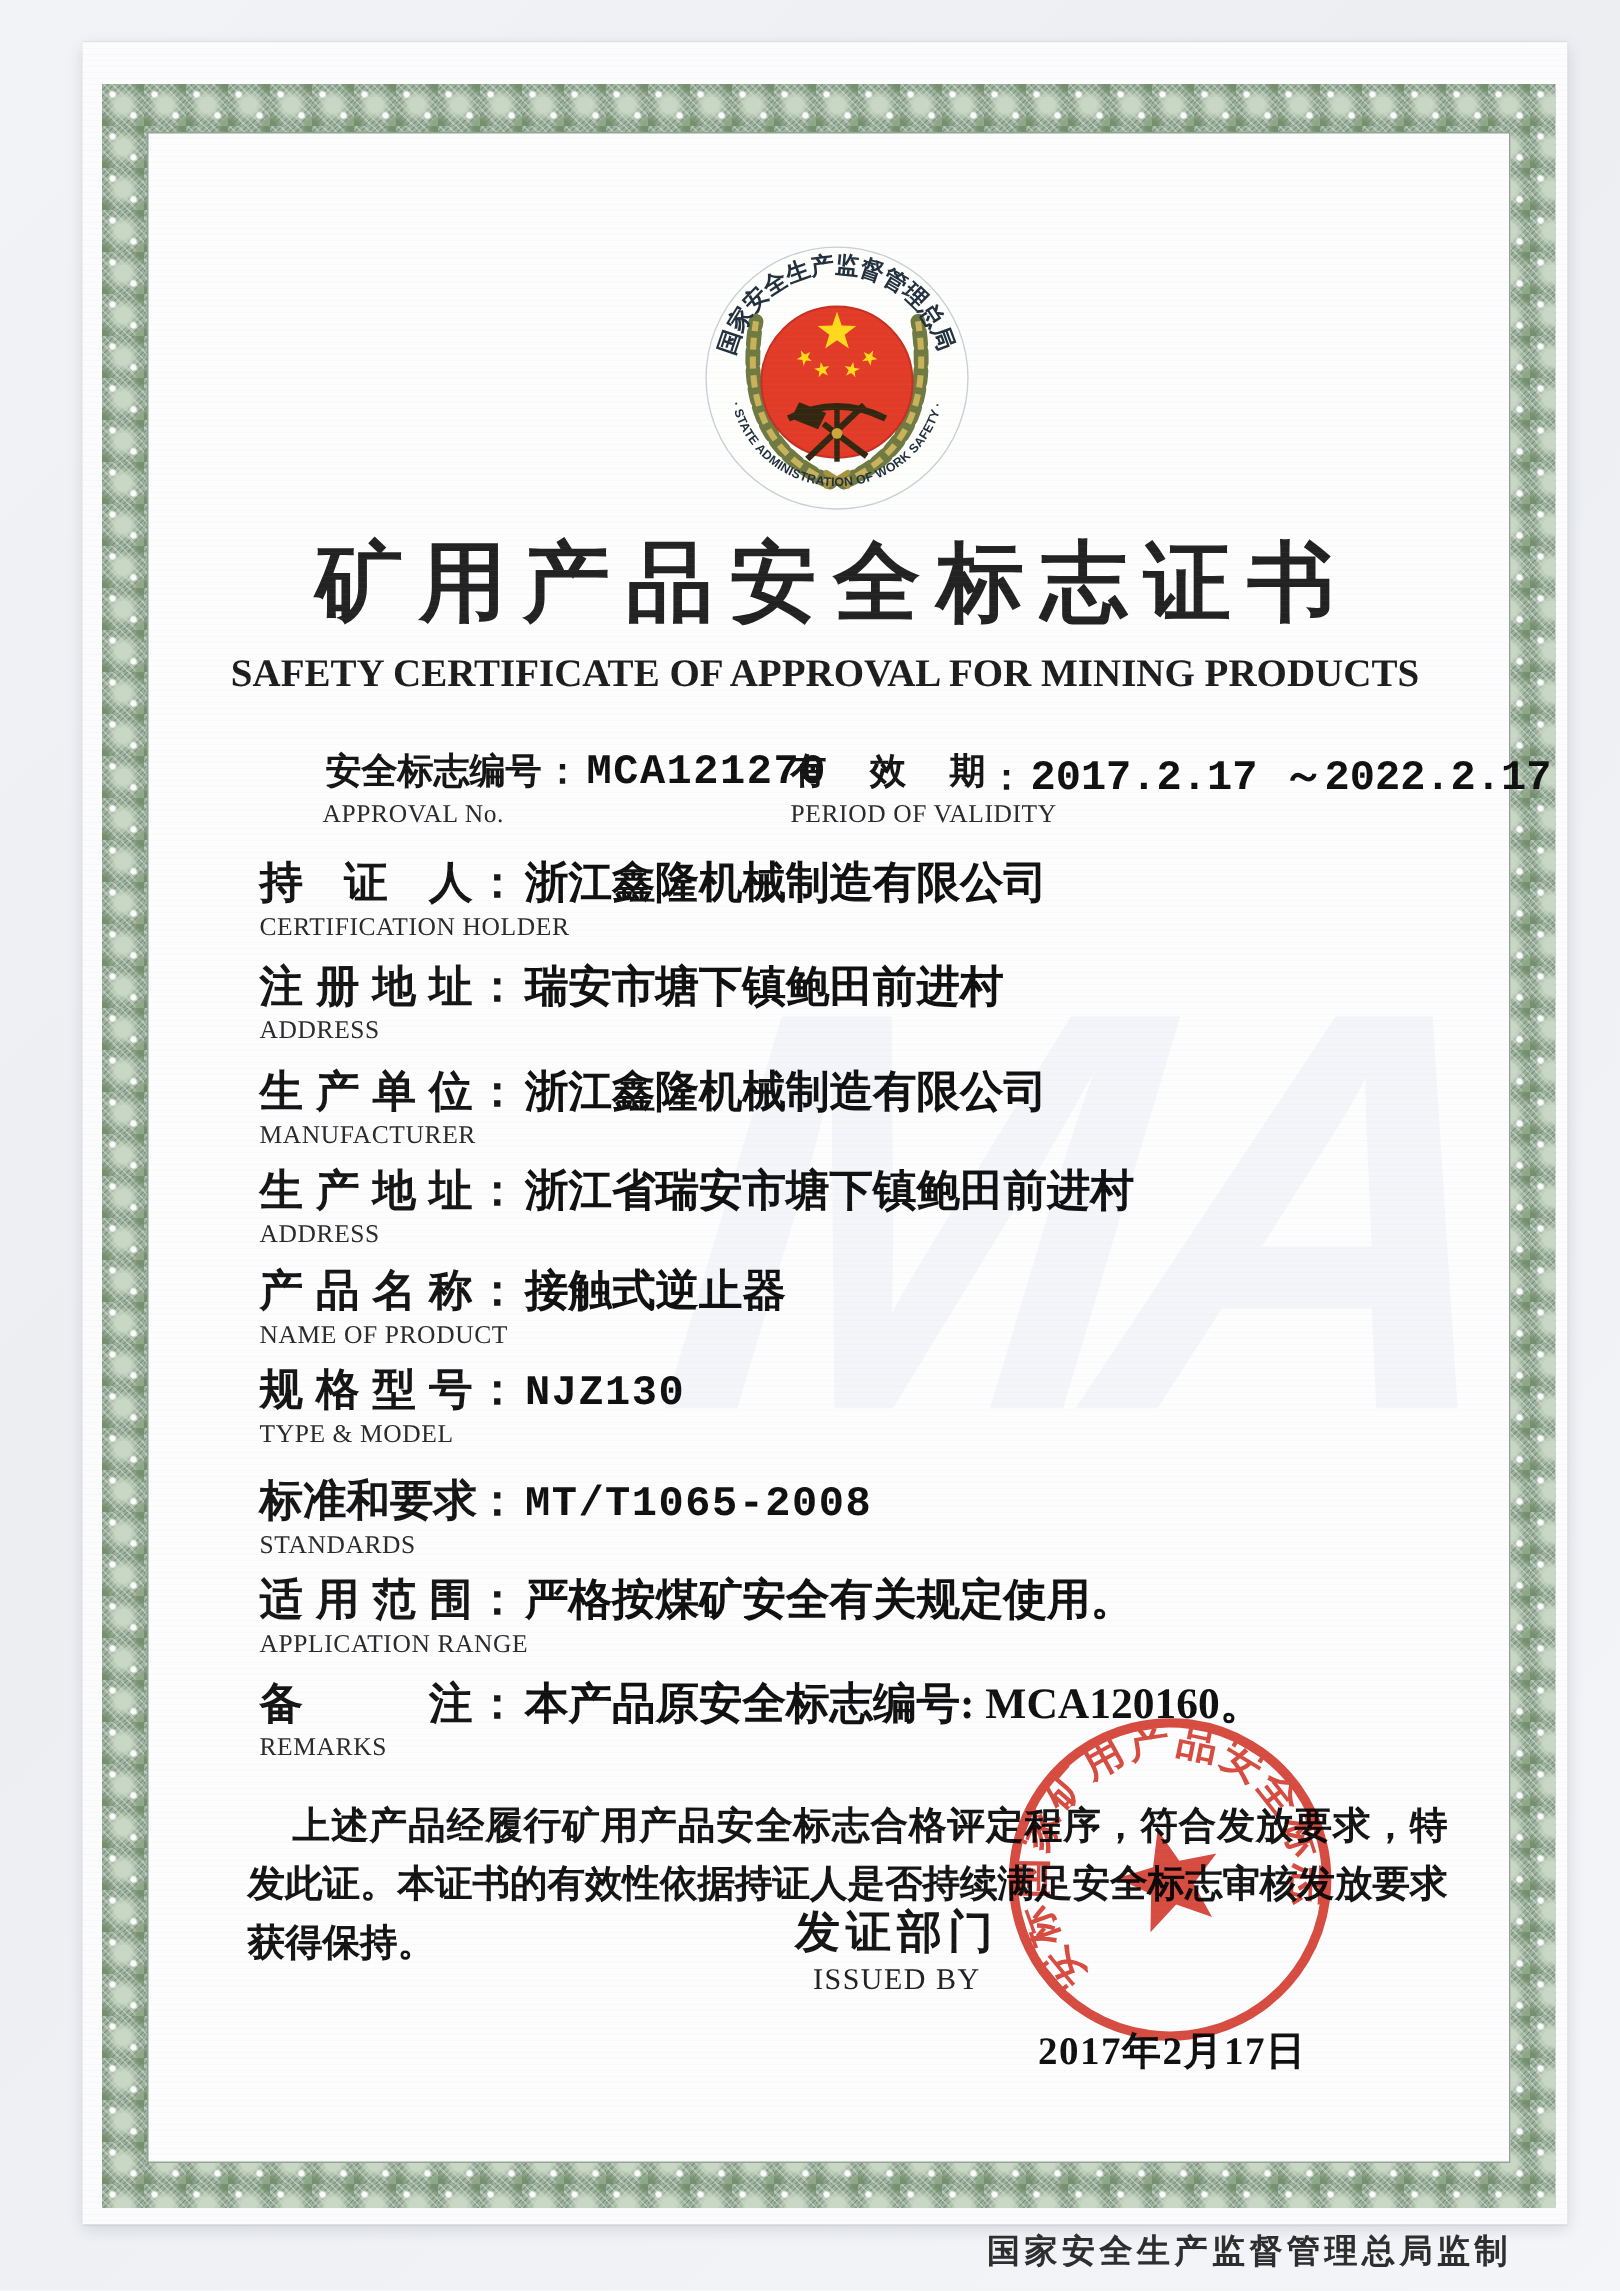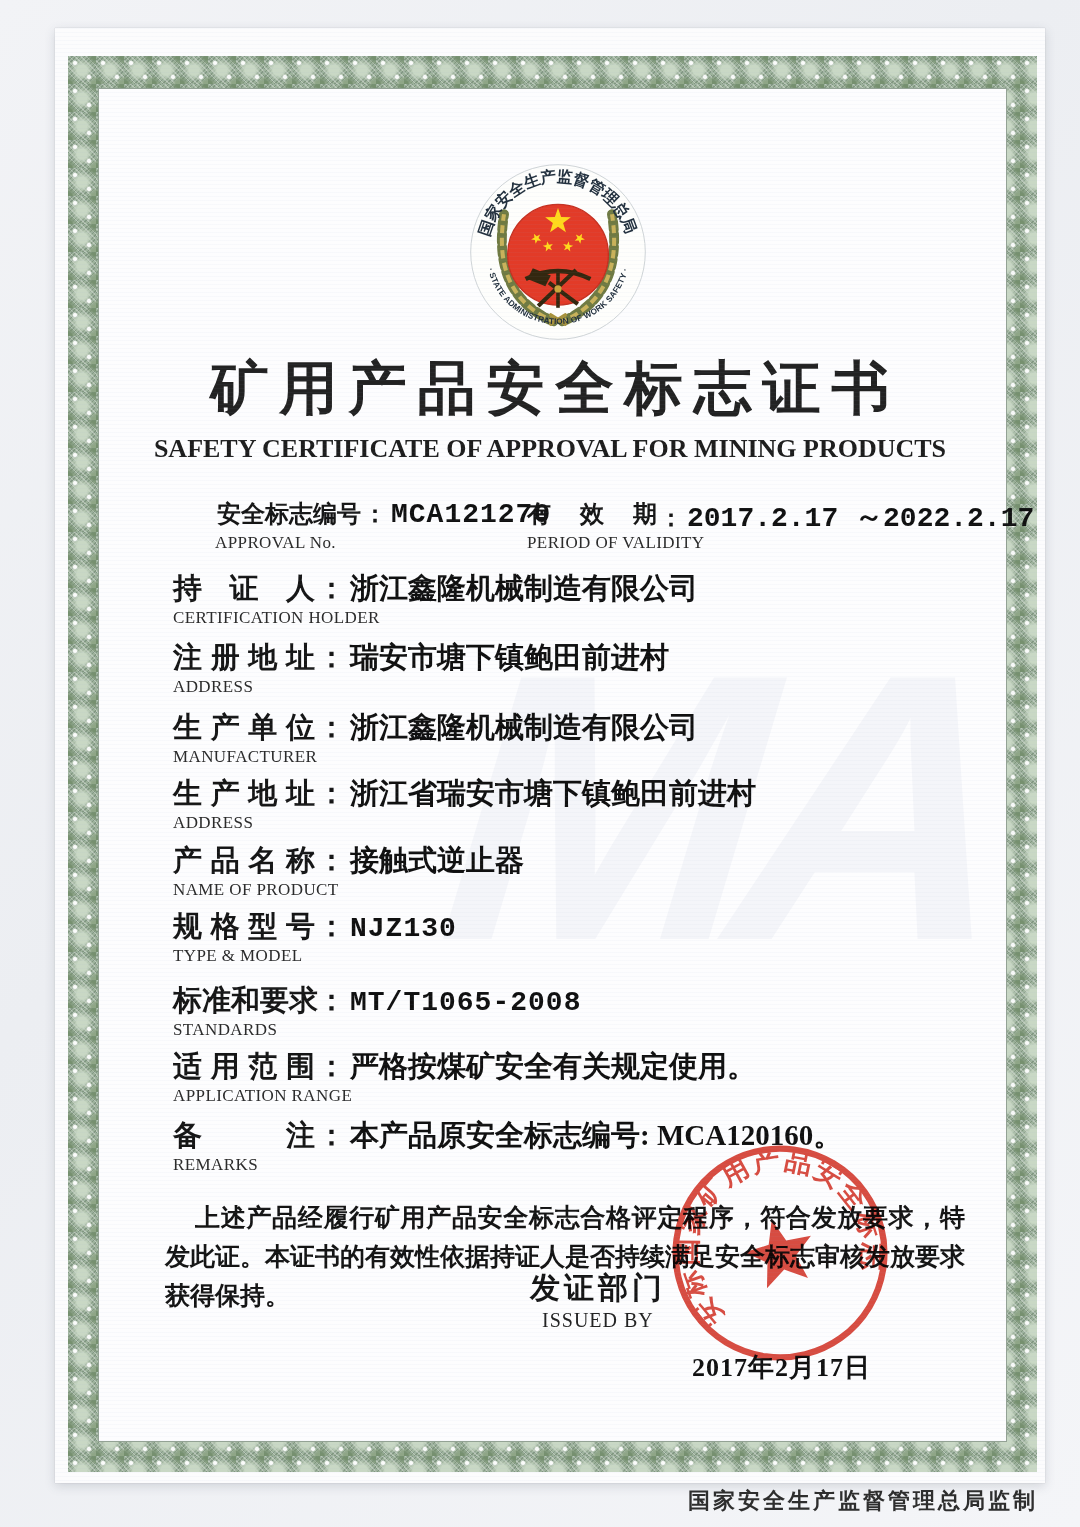--- a/index.html
+++ b/index.html
@@ -82,21 +82,21 @@
     text-indent:1.2em;text-align:justify;
   }
   .issuedby-zh{position:absolute;left:475px;top:1240px;font-size:30px;font-weight:bold;color:#151515;letter-spacing:4px;}
   .issuedby-en{position:absolute;left:487px;top:1281px;font-size:20px;color:#222;letter-spacing:1px;}
   .issue-date{position:absolute;left:637px;top:1322px;font-size:26px;font-weight:600;color:#101010;letter-spacing:1px;}
   
   .seal{position:absolute;left:608px;top:1108px;width:234px;height:234px;
     transform:rotate(-14deg);opacity:.9;mix-blend-mode:multiply;}
   
   .footer{
-    position:absolute;right:42px;top:1486px;
+    position:absolute;right:72px;top:1486px;
     font-size:22px;font-weight:bold;color:#2e2e2e;letter-spacing:3px;
     font-family:"Liberation Serif",serif;
   }
 </style>
 </head>
 <body>
 
 <div class="screen">
 
   <div class="page">

